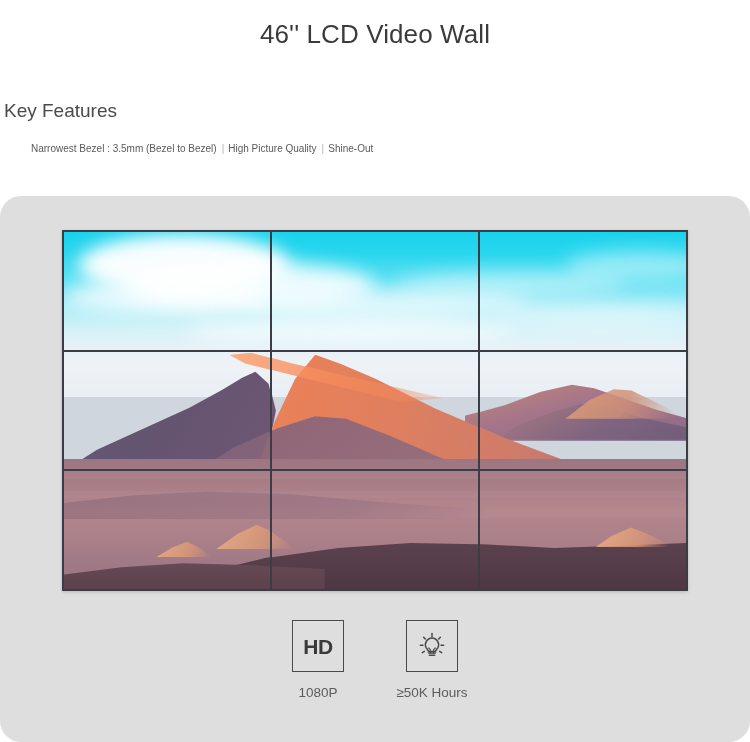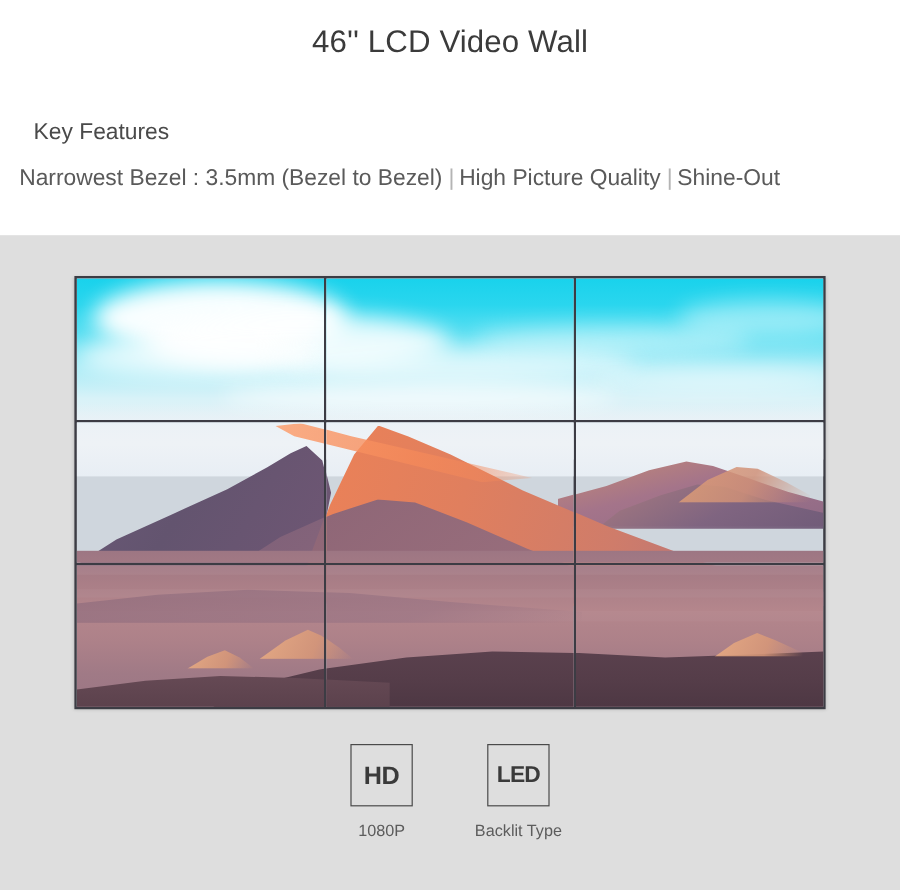--- a/index.html
+++ b/index.html
@@ -31,46 +31,47 @@
     letter-spacing: 0.1px;
     margin: 0;
     padding-top: 18px;
     line-height: 32px;
   }
   .key-features-heading {
     font-size: 19px;
     font-weight: 400;
     color: #4a4a4a;
     margin: 0;
-    padding: 49px 0 0 28px;
+    padding: 49px 0 0 4px;
     line-height: 24px;
   }
   .feature-line {
-    font-size: 19px;
+    font-size: 10px;
     color: #5a5a5a;
-    padding-left: 16px;
+    padding-left: 31px;
     line-height: 25px;
     white-space: nowrap;
   }
   .feature-line:first-of-type {
     padding-top: 13px;
   }
   .sep {
     color: #b4b4b4;
     padding: 0 4px 0 5px;
   }
 
   
   .showcase {
     position: absolute;
     top: 196px;
     left: 0;
     width: 750px;
     height: 546px;
     background: #dedede;
+    border-radius: 21px;
   }
 
   
   .video-wall {
     position: absolute;
     left: 62px;
     top: 34px;
     width: 626px;
     height: 361px;
     background: #3c3c44;
@@ -492,23 +493,37 @@
 
     <div class="spec-item">
       <div class="spec-box">
         <span class="spec-box-text">HD</span>
       </div>
       <div class="spec-caption">1080P</div>
     </div>
 
 
 
+
+
     <div class="spec-item">
       <div class="spec-box">
-        <span class="spec-box-text small">LED</span>
-      </div>
-      <div class="spec-caption">Backlit Type</div>
-    </div>
-
-
+        <svg width="36" height="36" viewBox="0 0 36 36">
+          <g stroke="#4a4a4a" stroke-width="1.5" fill="none" stroke-linecap="round">
+            <path d="M12.2 19.8 a6.6 6.6 0 1 1 11.6 0 c-0.9 1.4 -1.9 2.3 -2.2 3.6 l-7.2 0 c-0.3 -1.3 -1.3 -2.2 -2.2 -3.6 z"></path>
+            <line x1="14.6" y1="25.1" x2="21.4" y2="25.1"></line>
+            <line x1="15.4" y1="27.3" x2="20.6" y2="27.3"></line>
+            <path d="M16.4 25.0 l0 -3.1 l-1.7 -2.0 M19.6 25.0 l0 -3.1 l1.7 -2.0" stroke-width="1.2"></path>
+            <line x1="18" y1="5.6" x2="18" y2="8.4"></line>
+            <line x1="9.6" y1="9.2" x2="11.3" y2="11.0"></line>
+            <line x1="26.4" y1="9.2" x2="24.7" y2="11.0"></line>
+            <line x1="6.4" y1="17.3" x2="9.0" y2="17.3"></line>
+            <line x1="29.6" y1="17.3" x2="27.0" y2="17.3"></line>
+            <line x1="8.3" y1="24.6" x2="10.4" y2="23.4"></line>
+            <line x1="27.7" y1="24.6" x2="25.6" y2="23.4"></line>
+          </g>
+        </svg>
+      </div>
+      <div class="spec-caption">≥50K Hours</div>
+    </div>
 
   </div>
 </div>
 
 </body></html>

